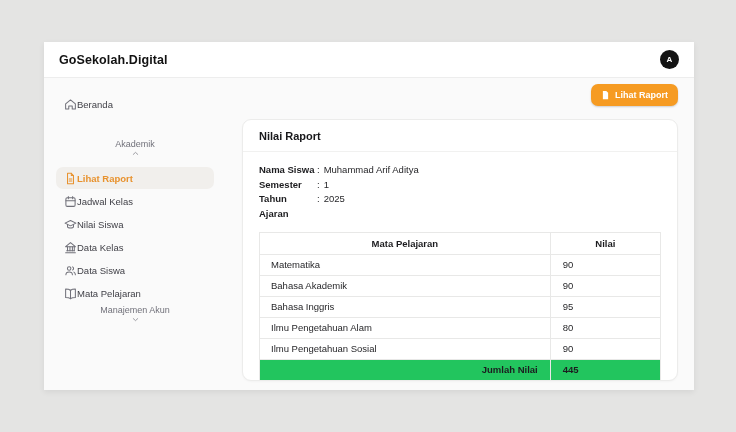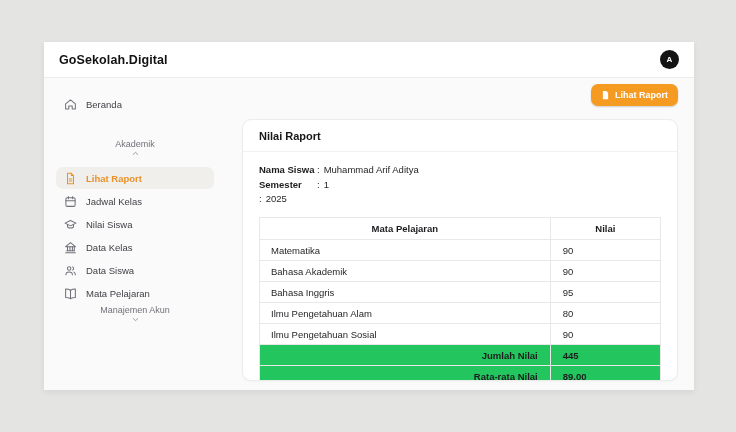--- a/index.html
+++ b/index.html
@@ -21,21 +21,21 @@
   .avatar {
     width:19px; height:19px; border-radius:50%; background:#141414; color:#fff;
     font-size:8px; font-weight:bold; display:flex; align-items:center; justify-content:center;
     cursor:pointer;
   }
   .bodyrow { display:flex; height:311px; }
 
   
   .sidebar { width:184px; flex:none; padding:13px 14px 0 12px; }
   .nav-item {
-    display:flex; align-items:center; gap:9px; height:22px; margin-bottom:1px;
+    display:flex; align-items:center; height:22px; margin-bottom:1px;
     padding:0 8px; border-radius:7px; font-size:9.5px; color:#3f3f46; cursor:pointer;
   }
   .nav-item .ic { display:flex; color:#71717a; flex:none; }
   .nav-item.active { background:#f1efec; color:#e8922e; font-weight:bold; }
   .nav-item.active .ic { color:#e8922e; }
   .beranda { margin:2px 0 24px; }
   .section-head {
     display:flex; align-items:center; justify-content:space-between;
     font-size:9px; color:#71717a; margin:0 2px 9px 2px; cursor:pointer;flex-direction:column;
   }
@@ -200,20 +200,21 @@
                 <span class="info-label">Nama Siswa</span>
                 <span class="info-sep">:</span>
                 <span class="info-value">Muhammad Arif Aditya</span>
               </div>
               <div class="info-row">
                 <span class="info-label">Semester</span>
                 <span class="info-sep">:</span>
                 <span class="info-value">1</span>
               </div>
               <div class="info-row">
+                <span class="info-label">Tahun Ajaran</span>
                 <span class="info-sep">:</span>
                 <span class="info-value">2025</span>
               </div>
             </div>
 
             <table>
               <thead>
                 <tr>
                   <th>Mata Pelajaran</th>
                   <th class="col-score">Nilai</th>

